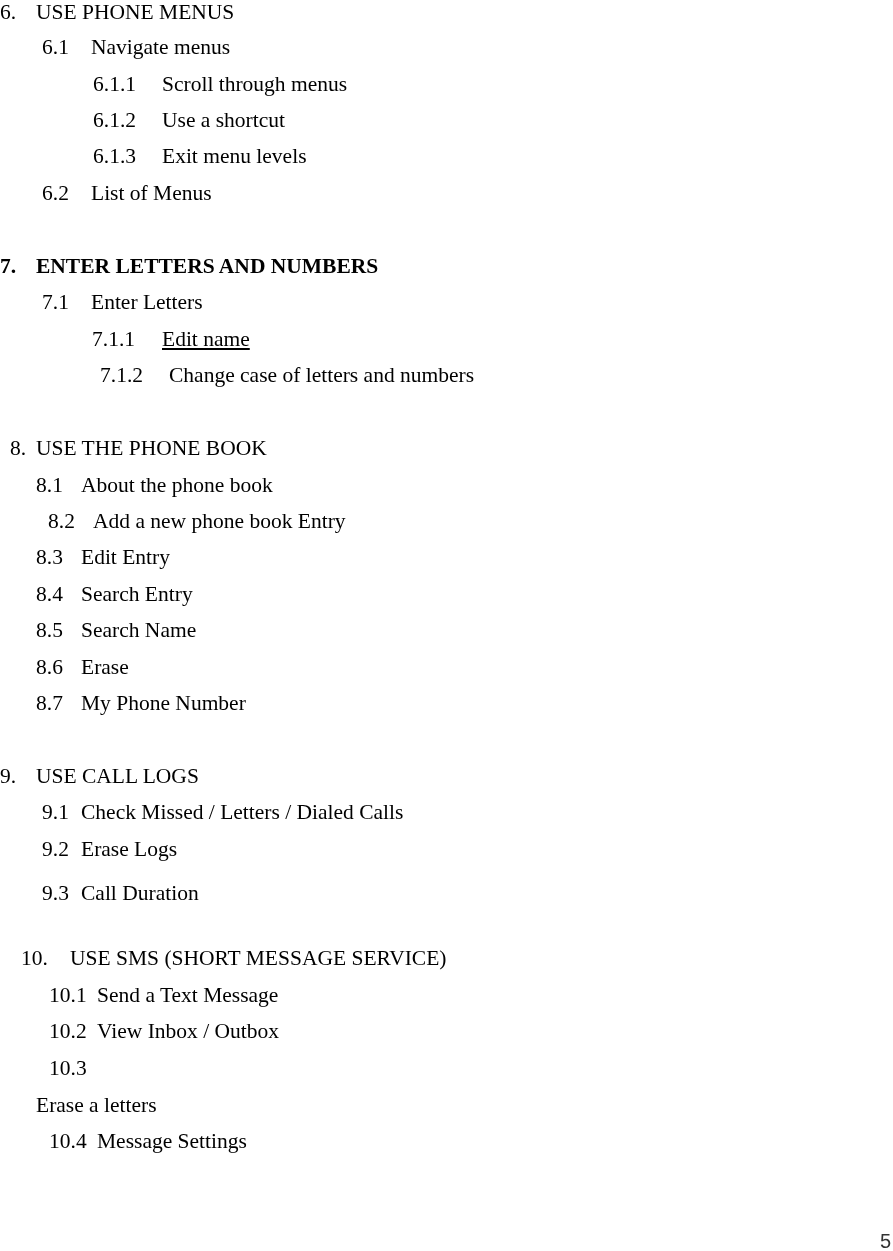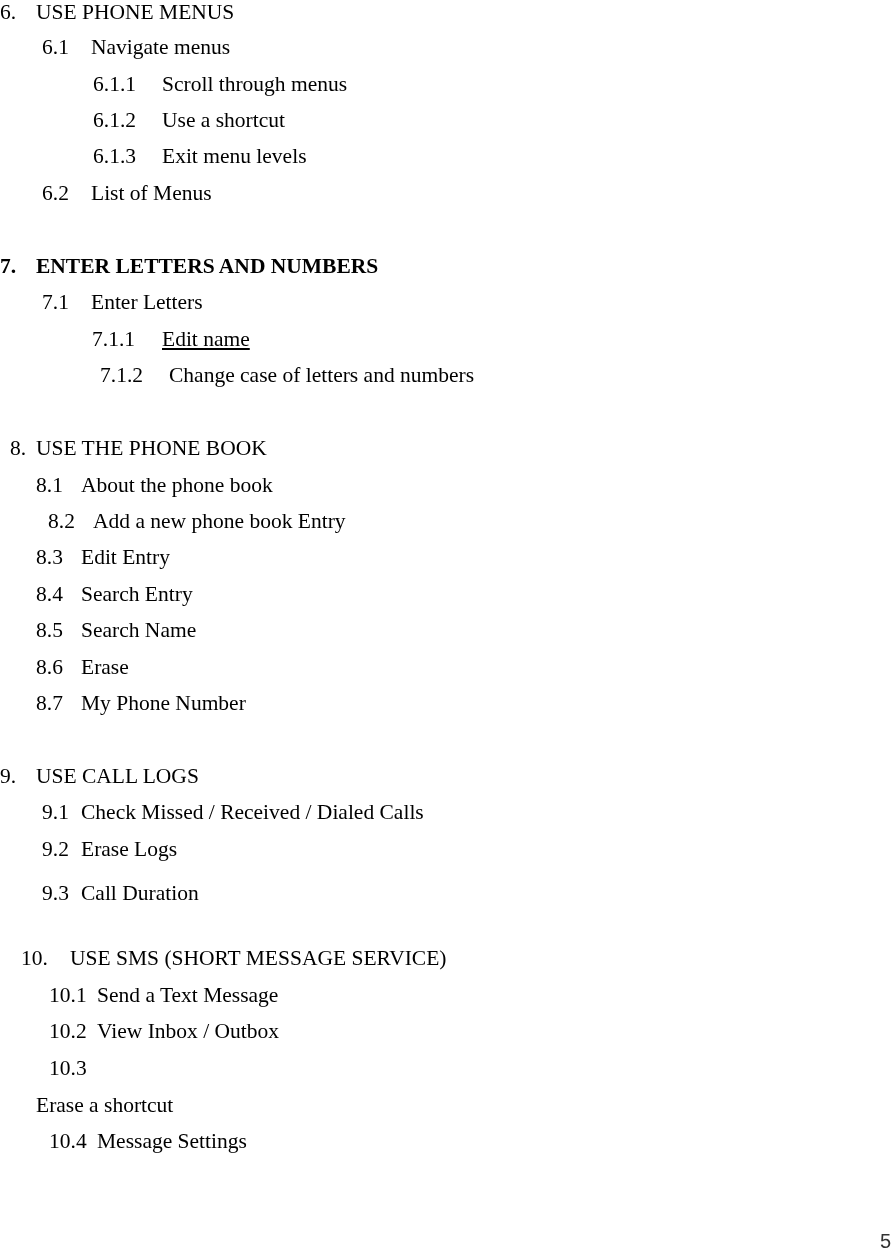--- a/index.html
+++ b/index.html
@@ -28,24 +28,24 @@
 <div class="line" style="left:0;top:436px;text-align:center;"><span class="num" style="width:36px">8.</span><span>USE THE PHONE BOOK</span></div>
 <div class="line" style="left:36px;top:473px;"><span class="num" style="width:45px">8.1</span><span>About the phone book</span></div>
 <div class="line" style="left:48px;top:509px;"><span class="num" style="width:45px">8.2</span><span>Add a new phone book Entry</span></div>
 <div class="line" style="left:36px;top:545px;"><span class="num" style="width:45px">8.3</span><span>Edit Entry</span></div>
 <div class="line" style="left:36px;top:582px;"><span class="num" style="width:45px">8.4</span><span>Search Entry</span></div>
 <div class="line" style="left:36px;top:618px;"><span class="num" style="width:45px">8.5</span><span>Search Name</span></div>
 <div class="line" style="left:36px;top:655px;"><span class="num" style="width:45px">8.6</span><span>Erase</span></div>
 <div class="line" style="left:36px;top:691px;"><span class="num" style="width:45px">8.7</span><span>My Phone Number</span></div>
 
 <div class="line" style="left:0;top:764px;"><span class="num" style="width:36px">9.</span><span>USE CALL LOGS</span></div>
-<div class="line" style="left:42px;top:800px;"><span class="num" style="width:39px">9.1</span><span>Check Missed / Received / Dialed Calls</span></div>
+<div class="line" style="left:42px;top:800px;"><span class="num" style="width:39px">9.1</span><span>Check Missed / Letters / Dialed Calls</span></div>
 <div class="line" style="left:42px;top:837px;"><span class="num" style="width:39px">9.2</span><span>Erase Logs</span></div>
 <div class="line" style="left:42px;top:873px;margin-top:8px;"><span class="num" style="width:39px">9.3</span><span>Call Duration</span></div>
 
 <div class="line" style="left:0;top:946px;margin-left:21px;"><span class="num" style="width:49px">10.</span><span>USE SMS (SHORT MESSAGE SERVICE)</span></div>
 <div class="line" style="left:49px;top:983px;"><span class="num" style="width:48px">10.1</span><span>Send a Text Message</span></div>
 <div class="line" style="left:49px;top:1019px;"><span class="num" style="width:48px">10.2</span><span>View Inbox / Outbox</span></div>
 <div class="line" style="left:49px;top:1056px;"><span class="num" style="width:48px">10.3</span><span></span></div>
-<div class="line" style="left:36px;top:1093px;"><span class="num"></span><span>Erase a shortcut</span></div>
+<div class="line" style="left:36px;top:1093px;"><span class="num"></span><span>Erase a letters</span></div>
 <div class="line" style="left:49px;top:1129px;"><span class="num" style="width:48px">10.4</span><span>Message Settings</span></div>
 
 <div class="page-num">5</div>
 
 </body></html>

